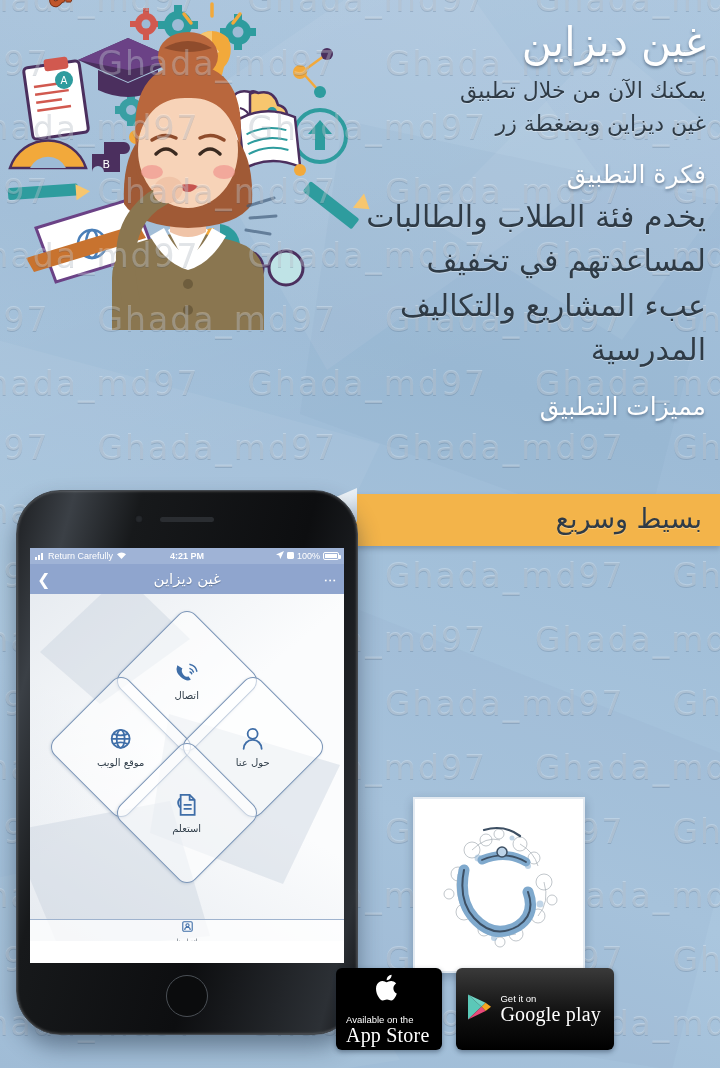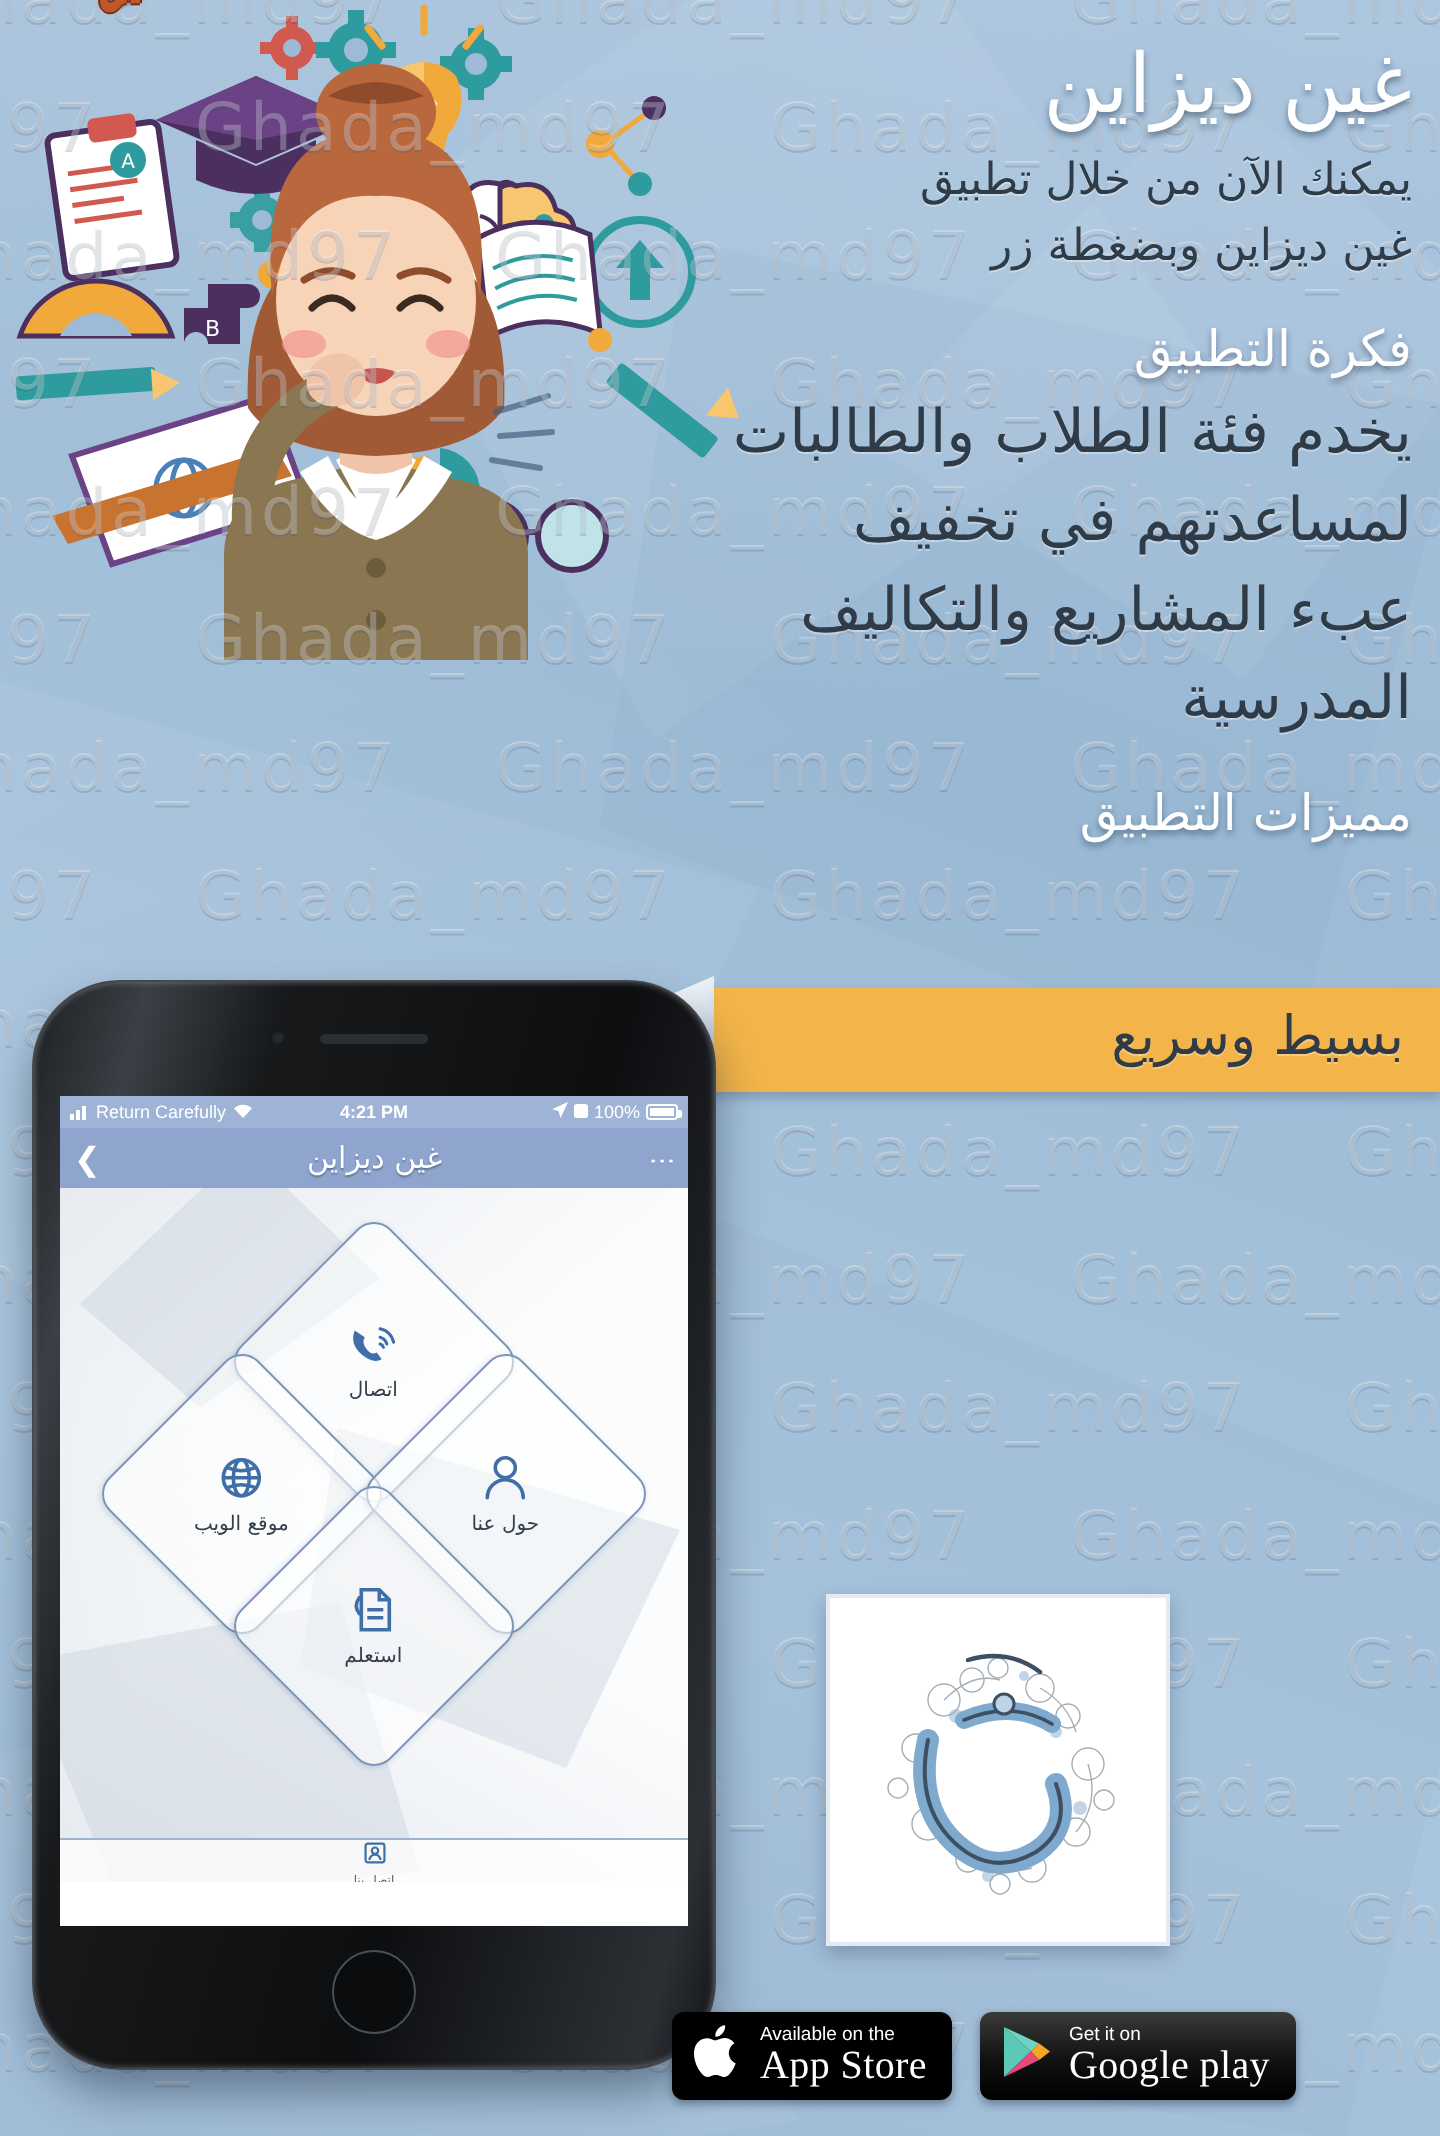--- a/index.html
+++ b/index.html
@@ -329,21 +329,21 @@
     z-index: 11;
     direction: ltr;
   }
   .badge {
     display: flex; align-items: center; gap: 8px;
     padding: 5px 13px 5px 10px;
     border-radius: 6px;
     color: #ffffff;
     box-shadow: 0 2px 5px rgba(25,40,60,.45);
   }
-  #badge-appstore { background: #000000; }
+  #badge-appstore { background: #000000; flex-direction: column; }
   #badge-googleplay { background: linear-gradient(180deg, #3a3a3a 0%, #111111 55%, #000000 100%); }
   .badge .btext { display: flex; flex-direction: column; line-height: 1.02; }
   .badge .bsmall { font-size: 9.5px; font-family: "Liberation Sans", sans-serif; }
   .badge .bbig   { font-size: 20px; font-family: "Liberation Serif", serif; letter-spacing: .2px; }
   #badge-googleplay .bbig { font-family: "Liberation Serif", serif; }
 </style>
 </head>
 <body>
 
 <div id="poster">

